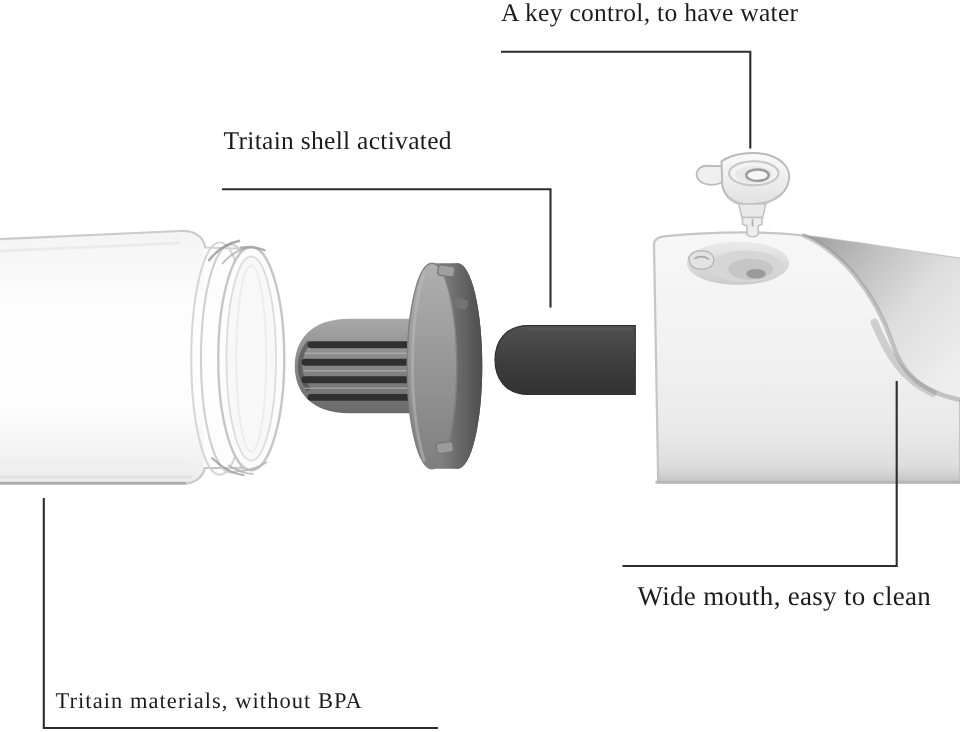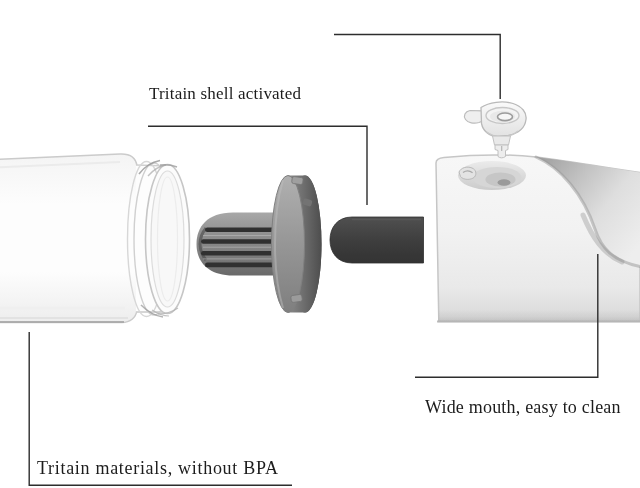--- a/index.html
+++ b/index.html
@@ -14,21 +14,21 @@
   .label{
     position:absolute;
     color:#1c1c1c;
     font-size:17px;
     line-height:17px;
     letter-spacing:0.2px;
     white-space:nowrap;
   }
   .label .ln{display:block;}
   .label-wide{font-size:18px;line-height:18px;}
-  .label-tritain{font-size:18px;line-height:18px;letter-spacing:0.7px;}
+  .label-tritain{font-size:15px;line-height:18px;letter-spacing:0.7px;}
 </style>
 </head>
 <body>
 
 <div class="stage">
 
   <svg class="artwork" width="640" height="488" viewBox="0 0 640 488">
     <defs>
       <linearGradient id="glassGrad" x1="0" y1="0" x2="0" y2="1">
         <stop offset="0" stop-color="#f4f4f4"></stop>
@@ -160,27 +160,28 @@
 
     <g stroke="#2d2d2d" stroke-width="1.4" fill="none">
       <path d="M334,34.5 L500.2,34.5 L500.2,99"></path>
       <path d="M148,126.2 L367,126.2 L367,205"></path>
       <path d="M597.8,254 L597.8,377.3 L415,377.3"></path>
       <path d="M29.2,332 L29.2,485.3 L292,485.3"></path>
     </g>
   </svg>
 
   <div class="label" style="left:334px;top:0px">
+    <span class="ln">A key control, to have water</span>
   </div>
 
   <div class="label" style="left:149px;top:85px">
     <span class="ln">Tritain shell activated</span>
   </div>
 
-  <div class="label label-wide" style="left:425px;top:398px">
+  <div class="label label-wide" style="left:425px;top:388px">
     <span class="ln">Wide mouth, easy to clean</span>
   </div>
 
   <div class="label label-tritain" style="left:37px;top:459px">
     <span class="ln">Tritain materials, without BPA</span>
   </div>
 
 </div>
 
 </body></html>

